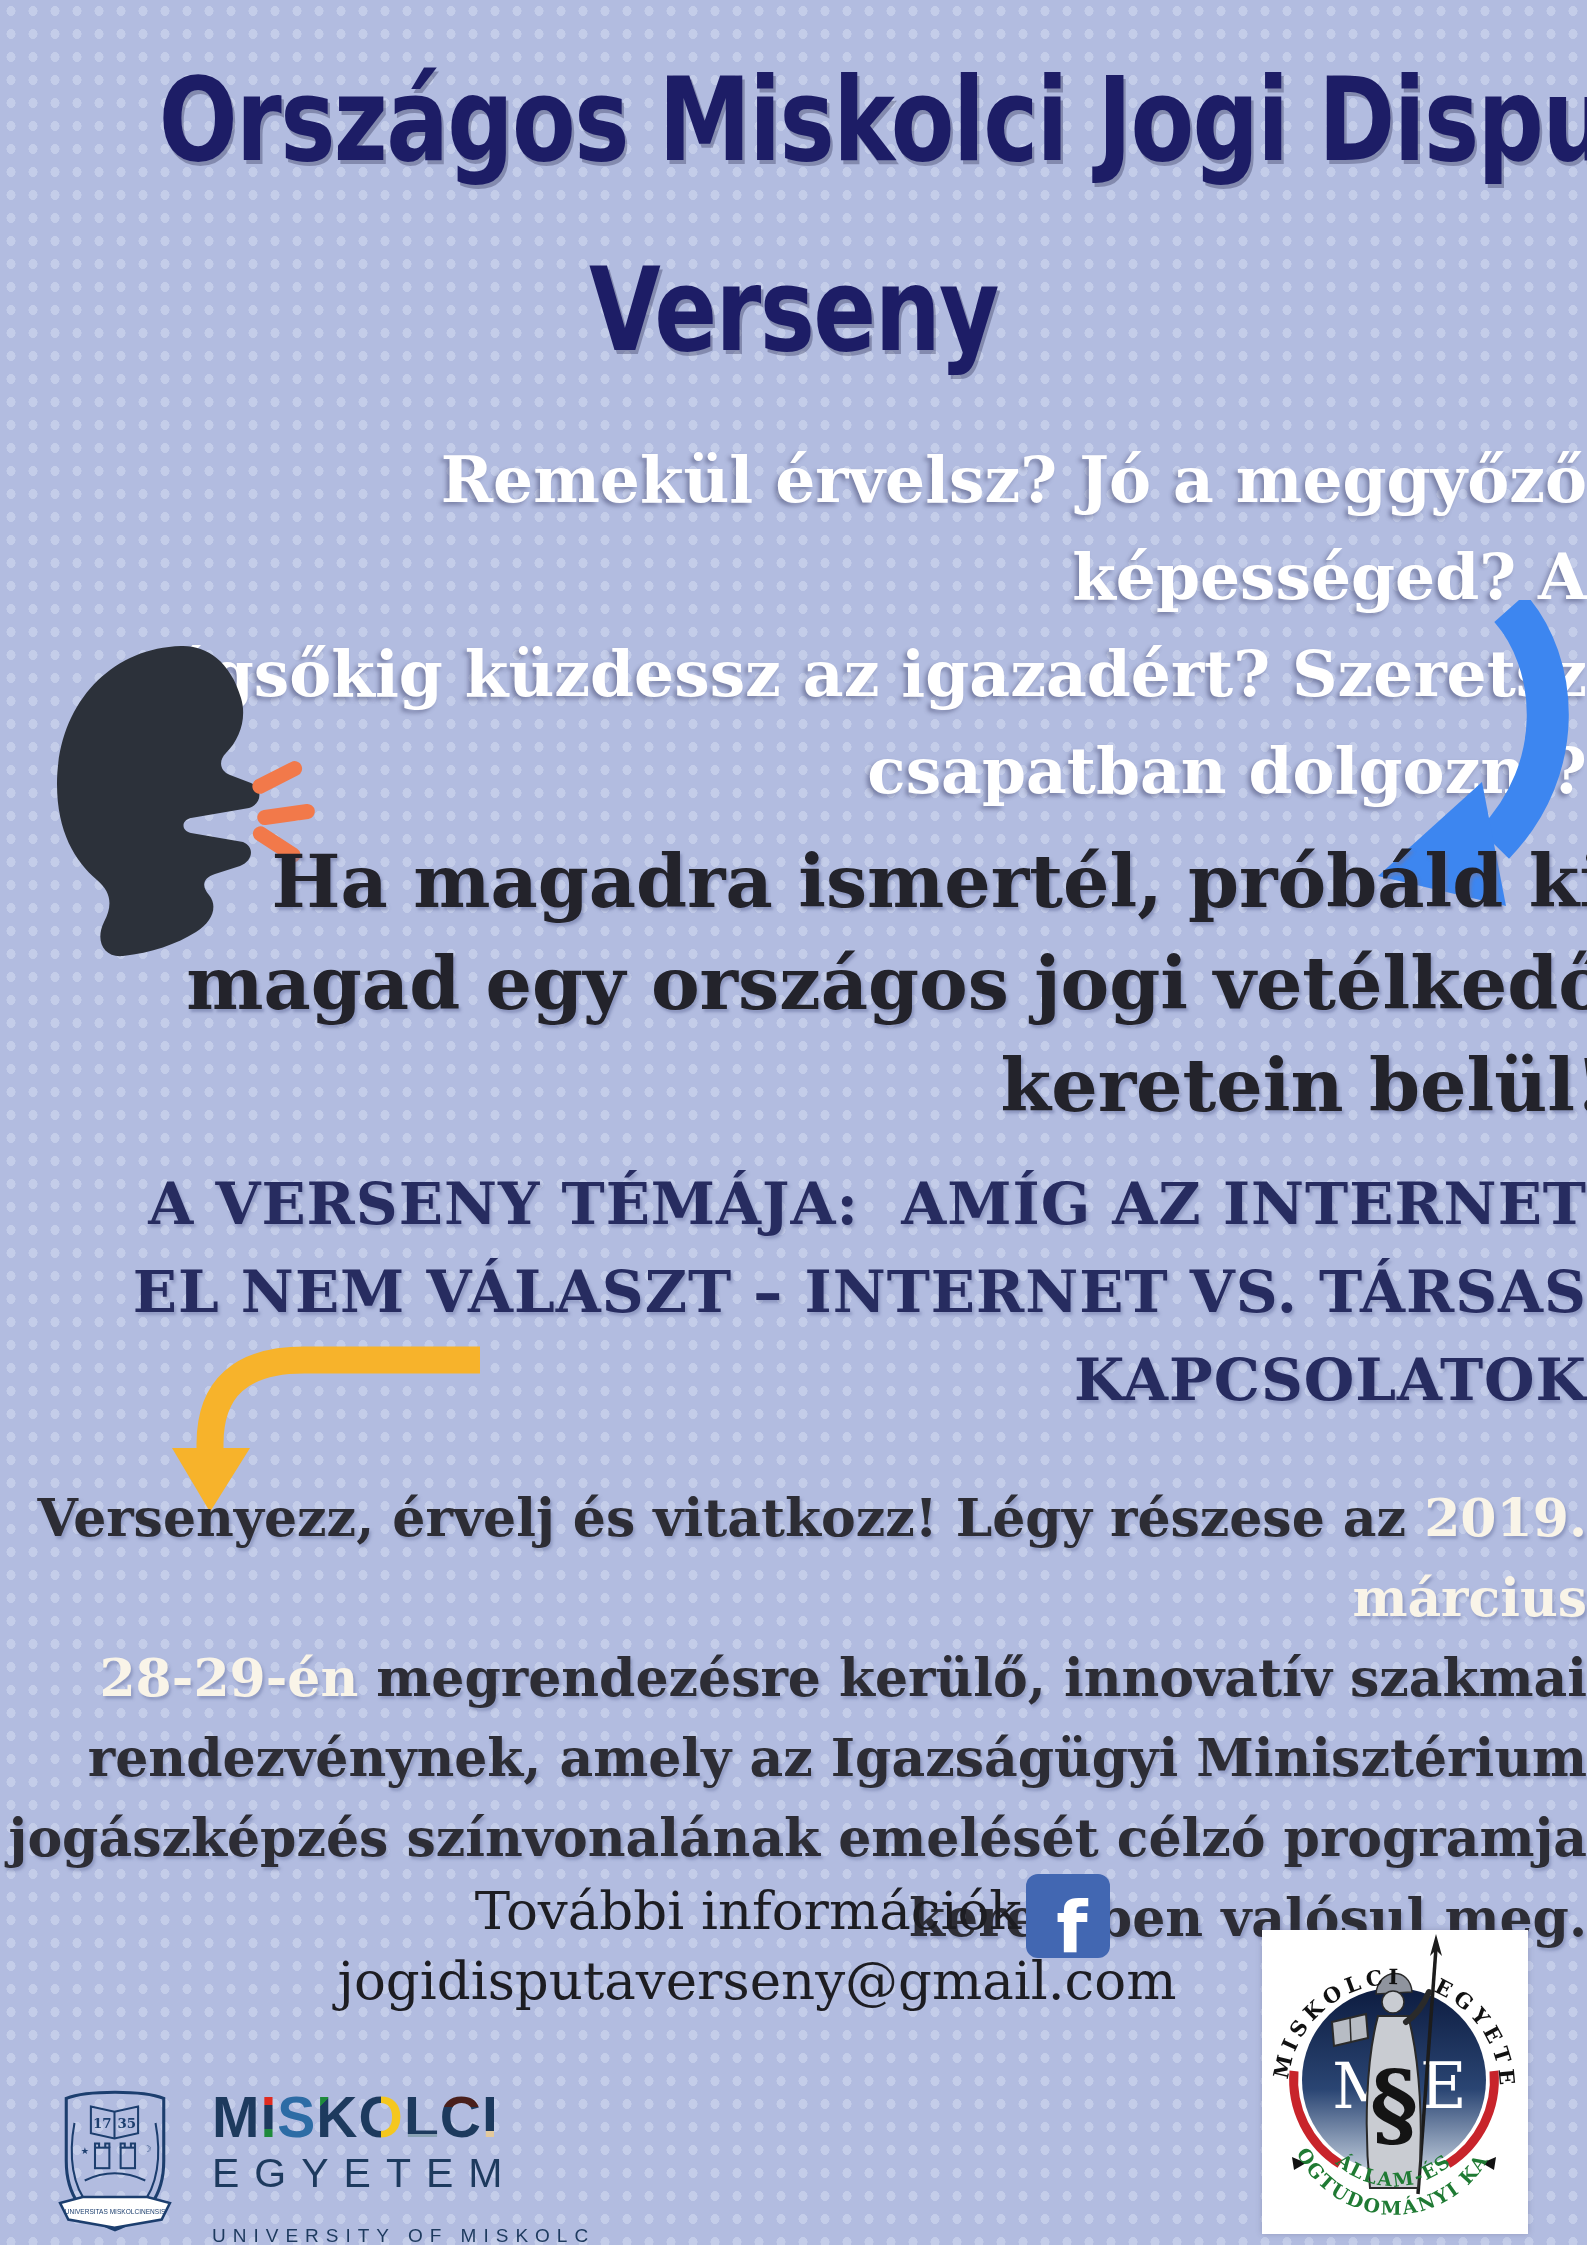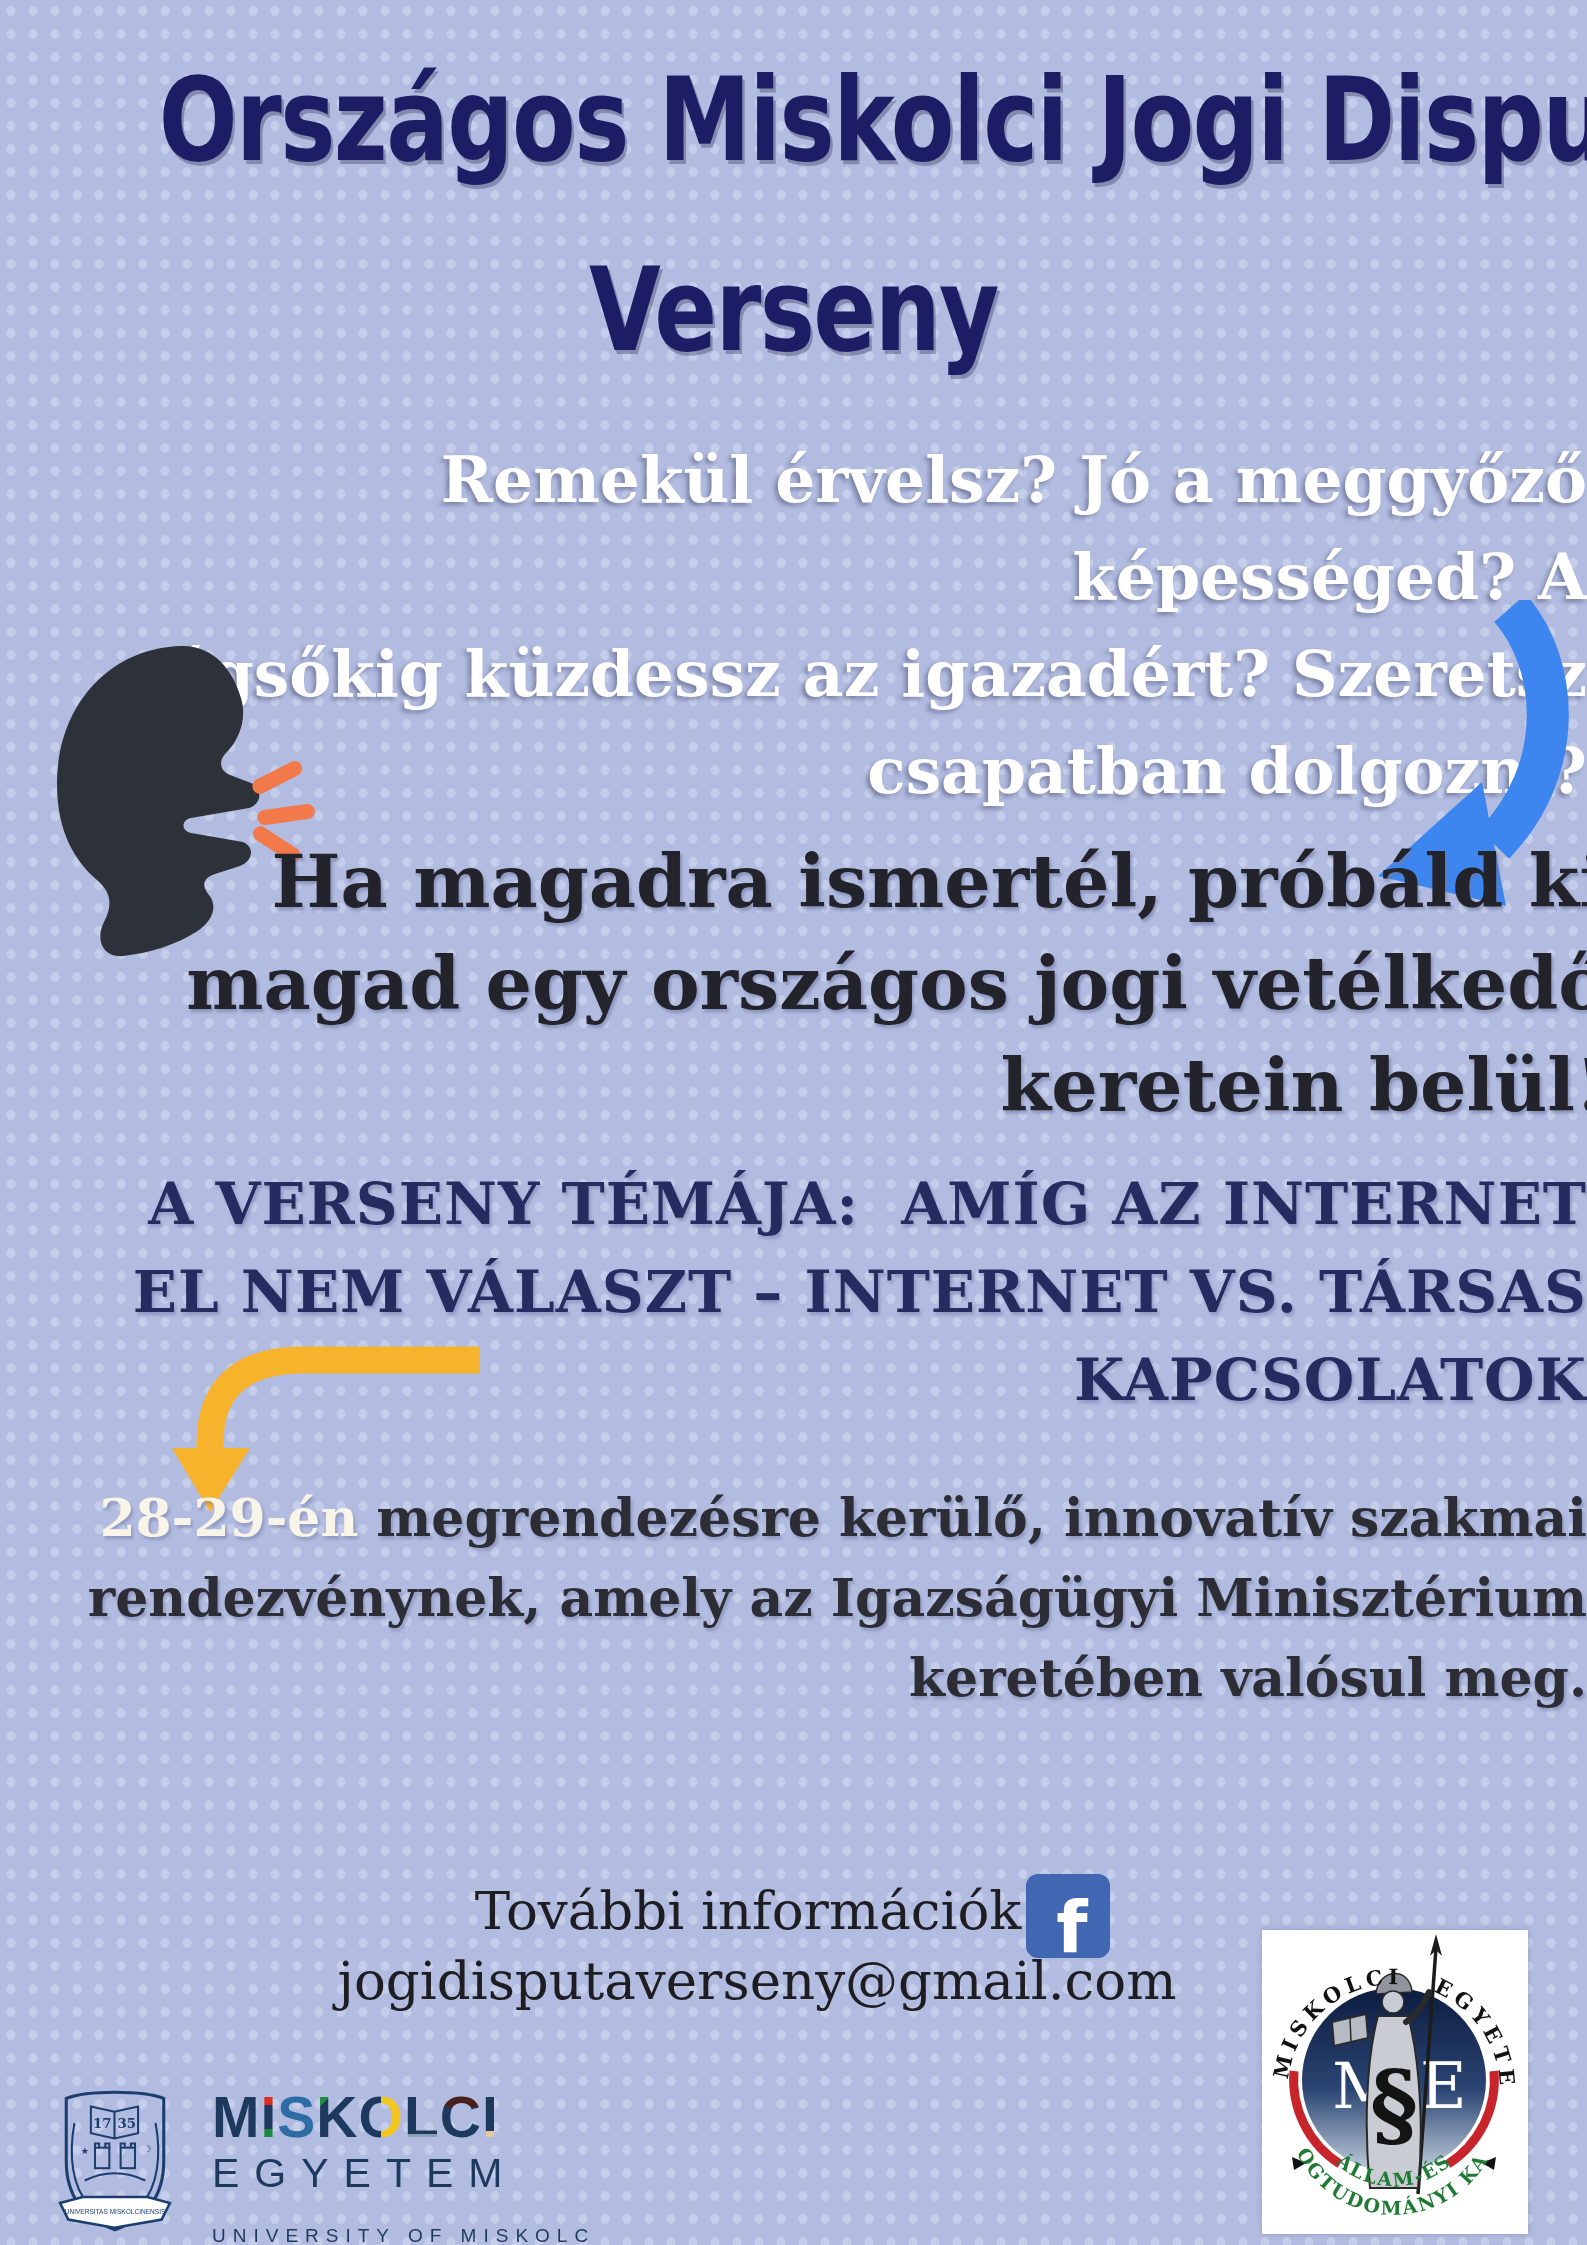--- a/index.html
+++ b/index.html
@@ -123,22 +123,24 @@
 <div class="abs center callout">Ha magadra ismertél, próbáld ki<br>magad egy országos jogi vetélkedő<br>keretein belül!</div>
 
 <div class="abs center theme">A VERSENY TÉMÁJA:&nbsp; AMÍG AZ INTERNET<br>EL NEM VÁLASZT – INTERNET VS. TÁRSAS<br>KAPCSOLATOK</div>
 
 <svg class="abs" style="left:158px;top:1336px" width="330" height="180" viewBox="0 0 330 180">
   <path d="M322,24 L146,24 Q52,24 52,108 L52,118" style="stroke:var(--yellowarrow,#f7b32b)" stroke-width="27" fill="none"></path>
   <polygon points="14,112 92,112 52,176" style="fill:var(--yellowarrow,#f7b32b)"></polygon>
 </svg>
 
 <div class="abs center bodytext">
+    <div><span>Versenyezz, érvelj és vitatkozz! Légy részese az </span><span class="hl">2019. március</span></div>
     <div><span class="hl">28-29-én</span><span> megrendezésre kerülő, innovatív szakmai</span></div>
     <div><span>rendezvénynek, amely az Igazságügyi Minisztérium</span></div>
+    <div><span>jogászképzés színvonalának emelését célzó programja</span></div>
     <div><span>keretében valósul meg.</span></div>
   </div>
 
 <div class="abs contact">
   <div>További információk:</div>
   <div>jogidisputaverseny@gmail.com</div>
 </div>
 
 <div class="abs fbicon">
   <span>f</span>

